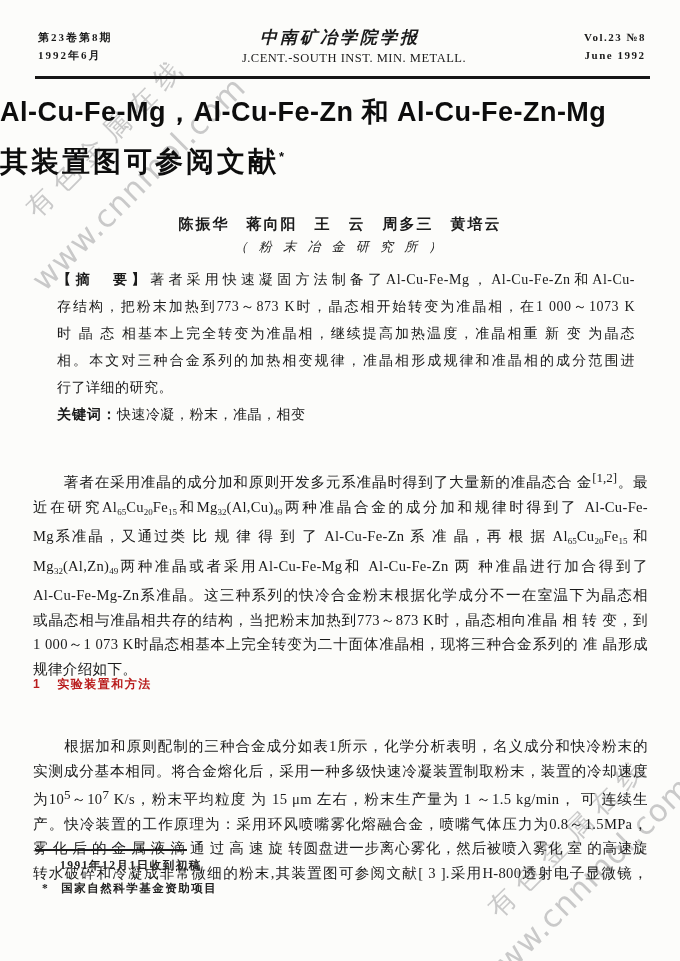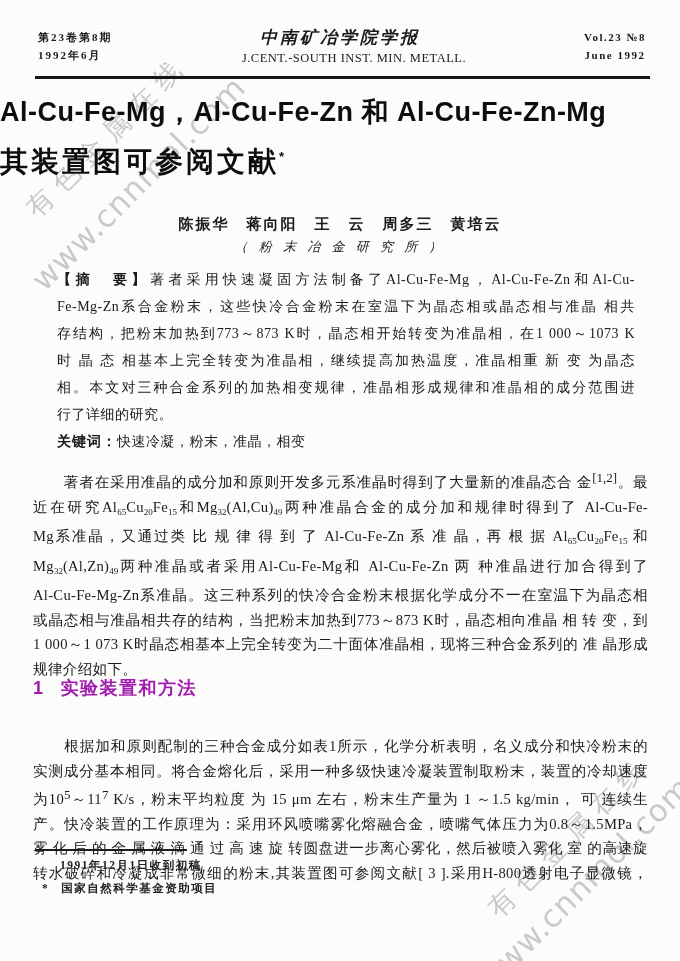--- a/index.html
+++ b/index.html
@@ -66,21 +66,21 @@
     font-size:14.6px; line-height:24.5px; letter-spacing:.3px;
   }
   .para-1 { top:466px; }
   .para-2 { top:712px;margin-top:22px; }
   .para sub { font-size:9px; vertical-align:-3px; letter-spacing:0; }
   .para sup { font-size:13px; vertical-align:5px;  letter-spacing:0; }
   
   .section-heading {
     position:absolute; top:676px; left:33px;
     font-family:"Liberation Sans","DejaVu Sans",sans-serif;
-    font-weight:bold; font-size:18px; letter-spacing:1.5px; color:#a21caf;
+    font-weight:bold; font-size:12px; letter-spacing:1.5px; color:#b91c1c;
   }
   .section-no { margin-right:16px; }
   
   .fn-rule { position:absolute; top:849px; left:35px; width:152px; height:2px; background:#1d1d1d; }
   .fn-received { position:absolute; top:858px; left:60px; font-size:11.5px; letter-spacing:1.5px; font-weight:bold; color:#222; }
   .fn-fund { position:absolute; top:881px; left:42px; font-size:11.5px; letter-spacing:1.5px; font-weight:bold; color:#222; }
   .fn-mark { margin-right:12px; }
 </style>
 </head>
 <body>
@@ -113,21 +113,20 @@
     <div class="title-block">
       <div class="title-l1">Al-Cu-Fe-Mg，Al-Cu-Fe-Zn 和 Al-Cu-Fe-Zn-Mg</div>
       <div class="title-l2"><span>其装置图可参阅文献</span><sup>*</sup></div>
     </div>
 
     <div class="authors">陈振华　蒋向阳　王　云　周多三　黄培云</div>
     <div class="affiliation">（ 粉 末 冶 金 研 究 所 ）</div>
 
     <div class="abstract">
       <div class="jline"><span class="abs-label">【摘　要】</span><span>著者采用快速凝固方法制备了Al-Cu-Fe-Mg，Al-Cu-Fe-Zn和Al-Cu-</span></div>
-      <div class="jline">Fe-Mg-Zn系合金粉末，这些快冷合金粉末在室温下为晶态相或晶态相与准晶 相共</div>
       <div class="jline">存结构，把粉末加热到773～873 K时，晶态相开始转变为准晶相，在1 000～1073 K</div>
       <div class="jline">时 晶 态 相基本上完全转变为准晶相，继续提高加热温度，准晶相重 新 变 为晶态</div>
       <div class="jline">相。本文对三种合金系列的加热相变规律，准晶相形成规律和准晶相的成分范围进</div>
       <div class="lline">行了详细的研究。</div>
       <div class="lline"><span class="kw-label">关键词：</span><span>快速冷凝，粉末，准晶，相变</span></div>
     </div>
 
     <div class="para para-1">
       <div class="jline"><span>　　著者在采用准晶的成分加和原则开发多元系准晶时得到了大量新的准晶态合 金</span><sup>[1,2]</sup><span>。最</span></div>
       <div class="jline"><span>近在研究Al</span><sub>65</sub><span>Cu</span><sub>20</sub><span>Fe</span><sub>15</sub><span>和Mg</span><sub>32</sub><span>(Al,Cu)</span><sub>49</sub><span>两种准晶合金的成分加和规律时得到了 Al-Cu-Fe-</span></div>
@@ -139,21 +138,21 @@
       <div class="lline"><span>规律介绍如下。</span></div>
     </div>
 
     <div class="section-heading">
       <span class="section-no">1</span><span>实验装置和方法</span>
     </div>
 
     <div class="para para-2">
       <div class="jline"><span>　　根据加和原则配制的三种合金成分如表1所示，化学分析表明，名义成分和快冷粉末的</span></div>
       <div class="jline"><span>实测成分基本相同。将合金熔化后，采用一种多级快速冷凝装置制取粉末，装置的冷却速度</span></div>
-      <div class="jline"><span>为10</span><sup>5</sup><span>～11</span><sup>7</sup><span> K/s，粉末平均粒度 为 15 μm 左右，粉末生产量为 1 ～1.5 kg/min， 可 连续生</span></div>
+      <div class="jline"><span>为10</span><sup>5</sup><span>～10</span><sup>7</sup><span> K/s，粉末平均粒度 为 15 μm 左右，粉末生产量为 1 ～1.5 kg/min， 可 连续生</span></div>
       <div class="jline"><span>产。快冷装置的工作原理为：采用环风喷嘴雾化熔融合金，喷嘴气体压力为0.8～1.5MPa，</span></div>
       <div class="jline"><span>雾 化 后 的 金 属 液 滴 通 过 高 速 旋 转圆盘进一步离心雾化，然后被喷入雾化 室 的高速旋</span></div>
       <div class="jline"><span>转水破碎和冷凝成非常微细的粉末,其装置图可参阅文献[ 3 ].采用H-800透射电子显微镜，</span></div>
     </div>
 
     <div class="fn-rule"></div>
     <div class="fn-received">1991年12月1日收到初稿</div>
     <div class="fn-fund">
       <span class="fn-mark">*</span><span>国家自然科学基金资助项目</span>
     </div>

